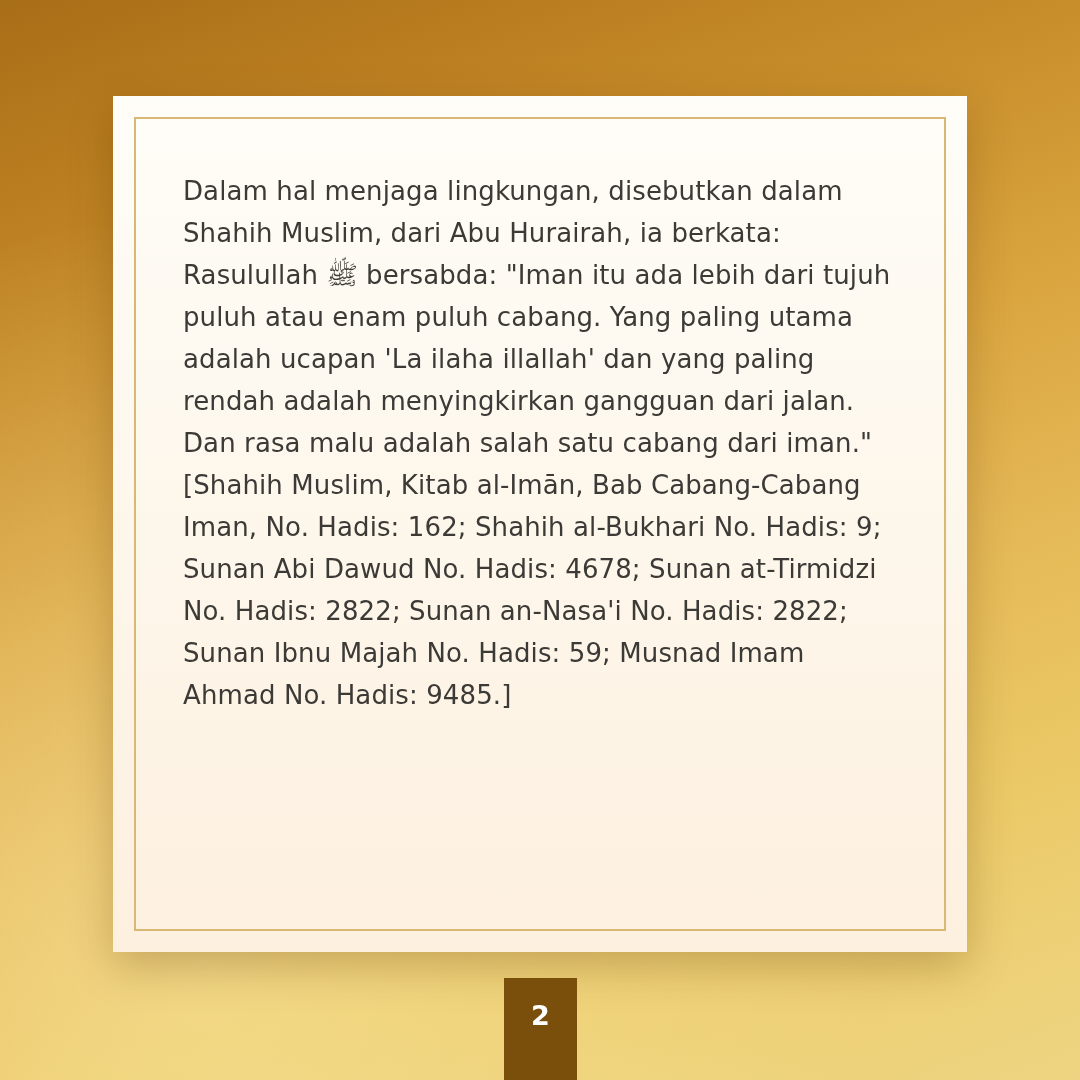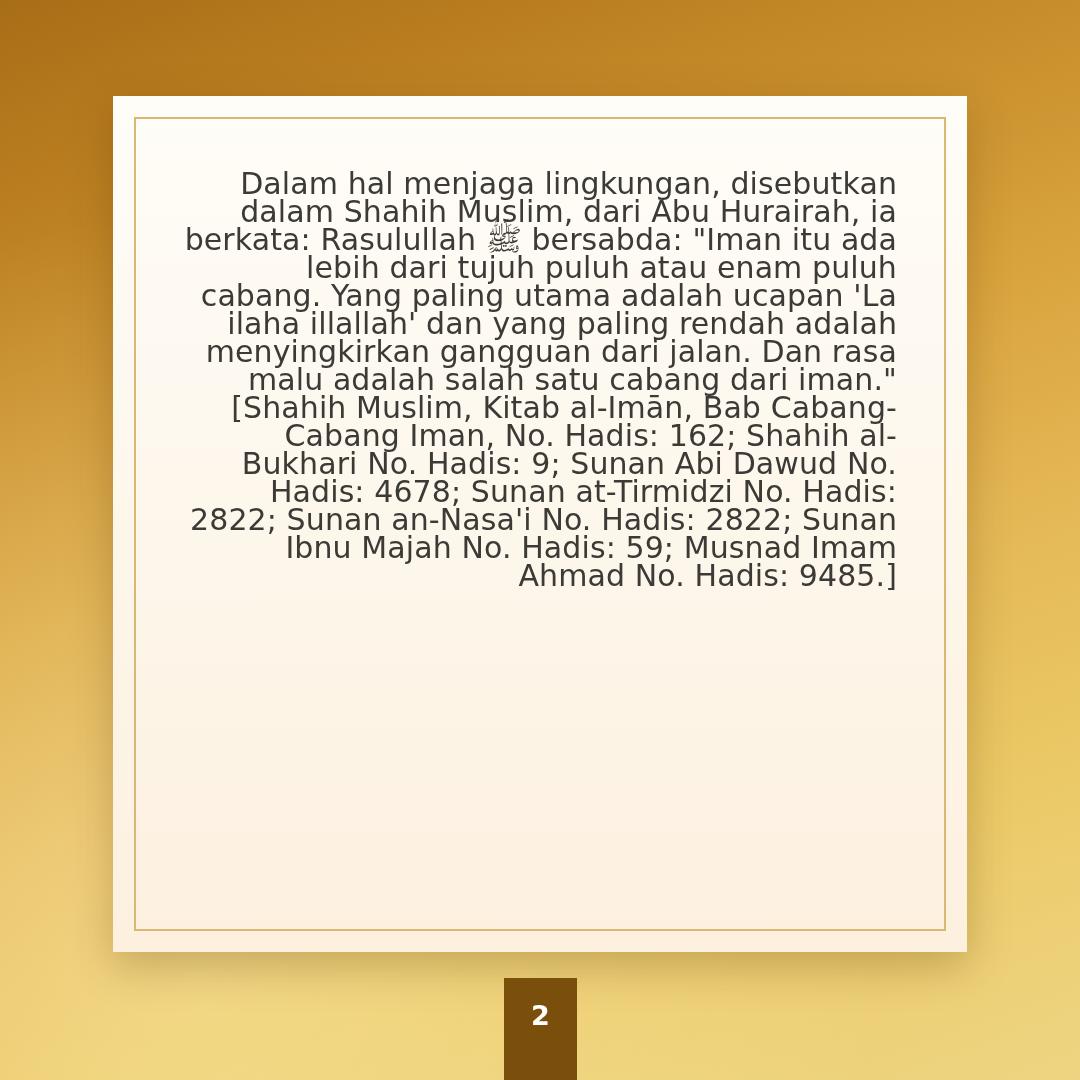--- a/index.html
+++ b/index.html
@@ -63,24 +63,24 @@
     bottom: 21px;
     border: 2px solid #d8b873;
     pointer-events: none;
   }
 
   .body-text {
     position: absolute;
     left: 70px;
     top: 74px;
     width: 714px;
-    text-align: right;
+    text-align: left;
     font-family: "DejaVu Sans", sans-serif;
-    font-size: 30px;
-    line-height: 28px;
+    font-size: 26px;
+    line-height: 42px;
     color: #3c3a36;
     letter-spacing: 0.1px;
     white-space: pre-wrap;
   }
 
   .page-tab {
     position: absolute;
     left: 504px;
     top: 978px;
     width: 73px;

